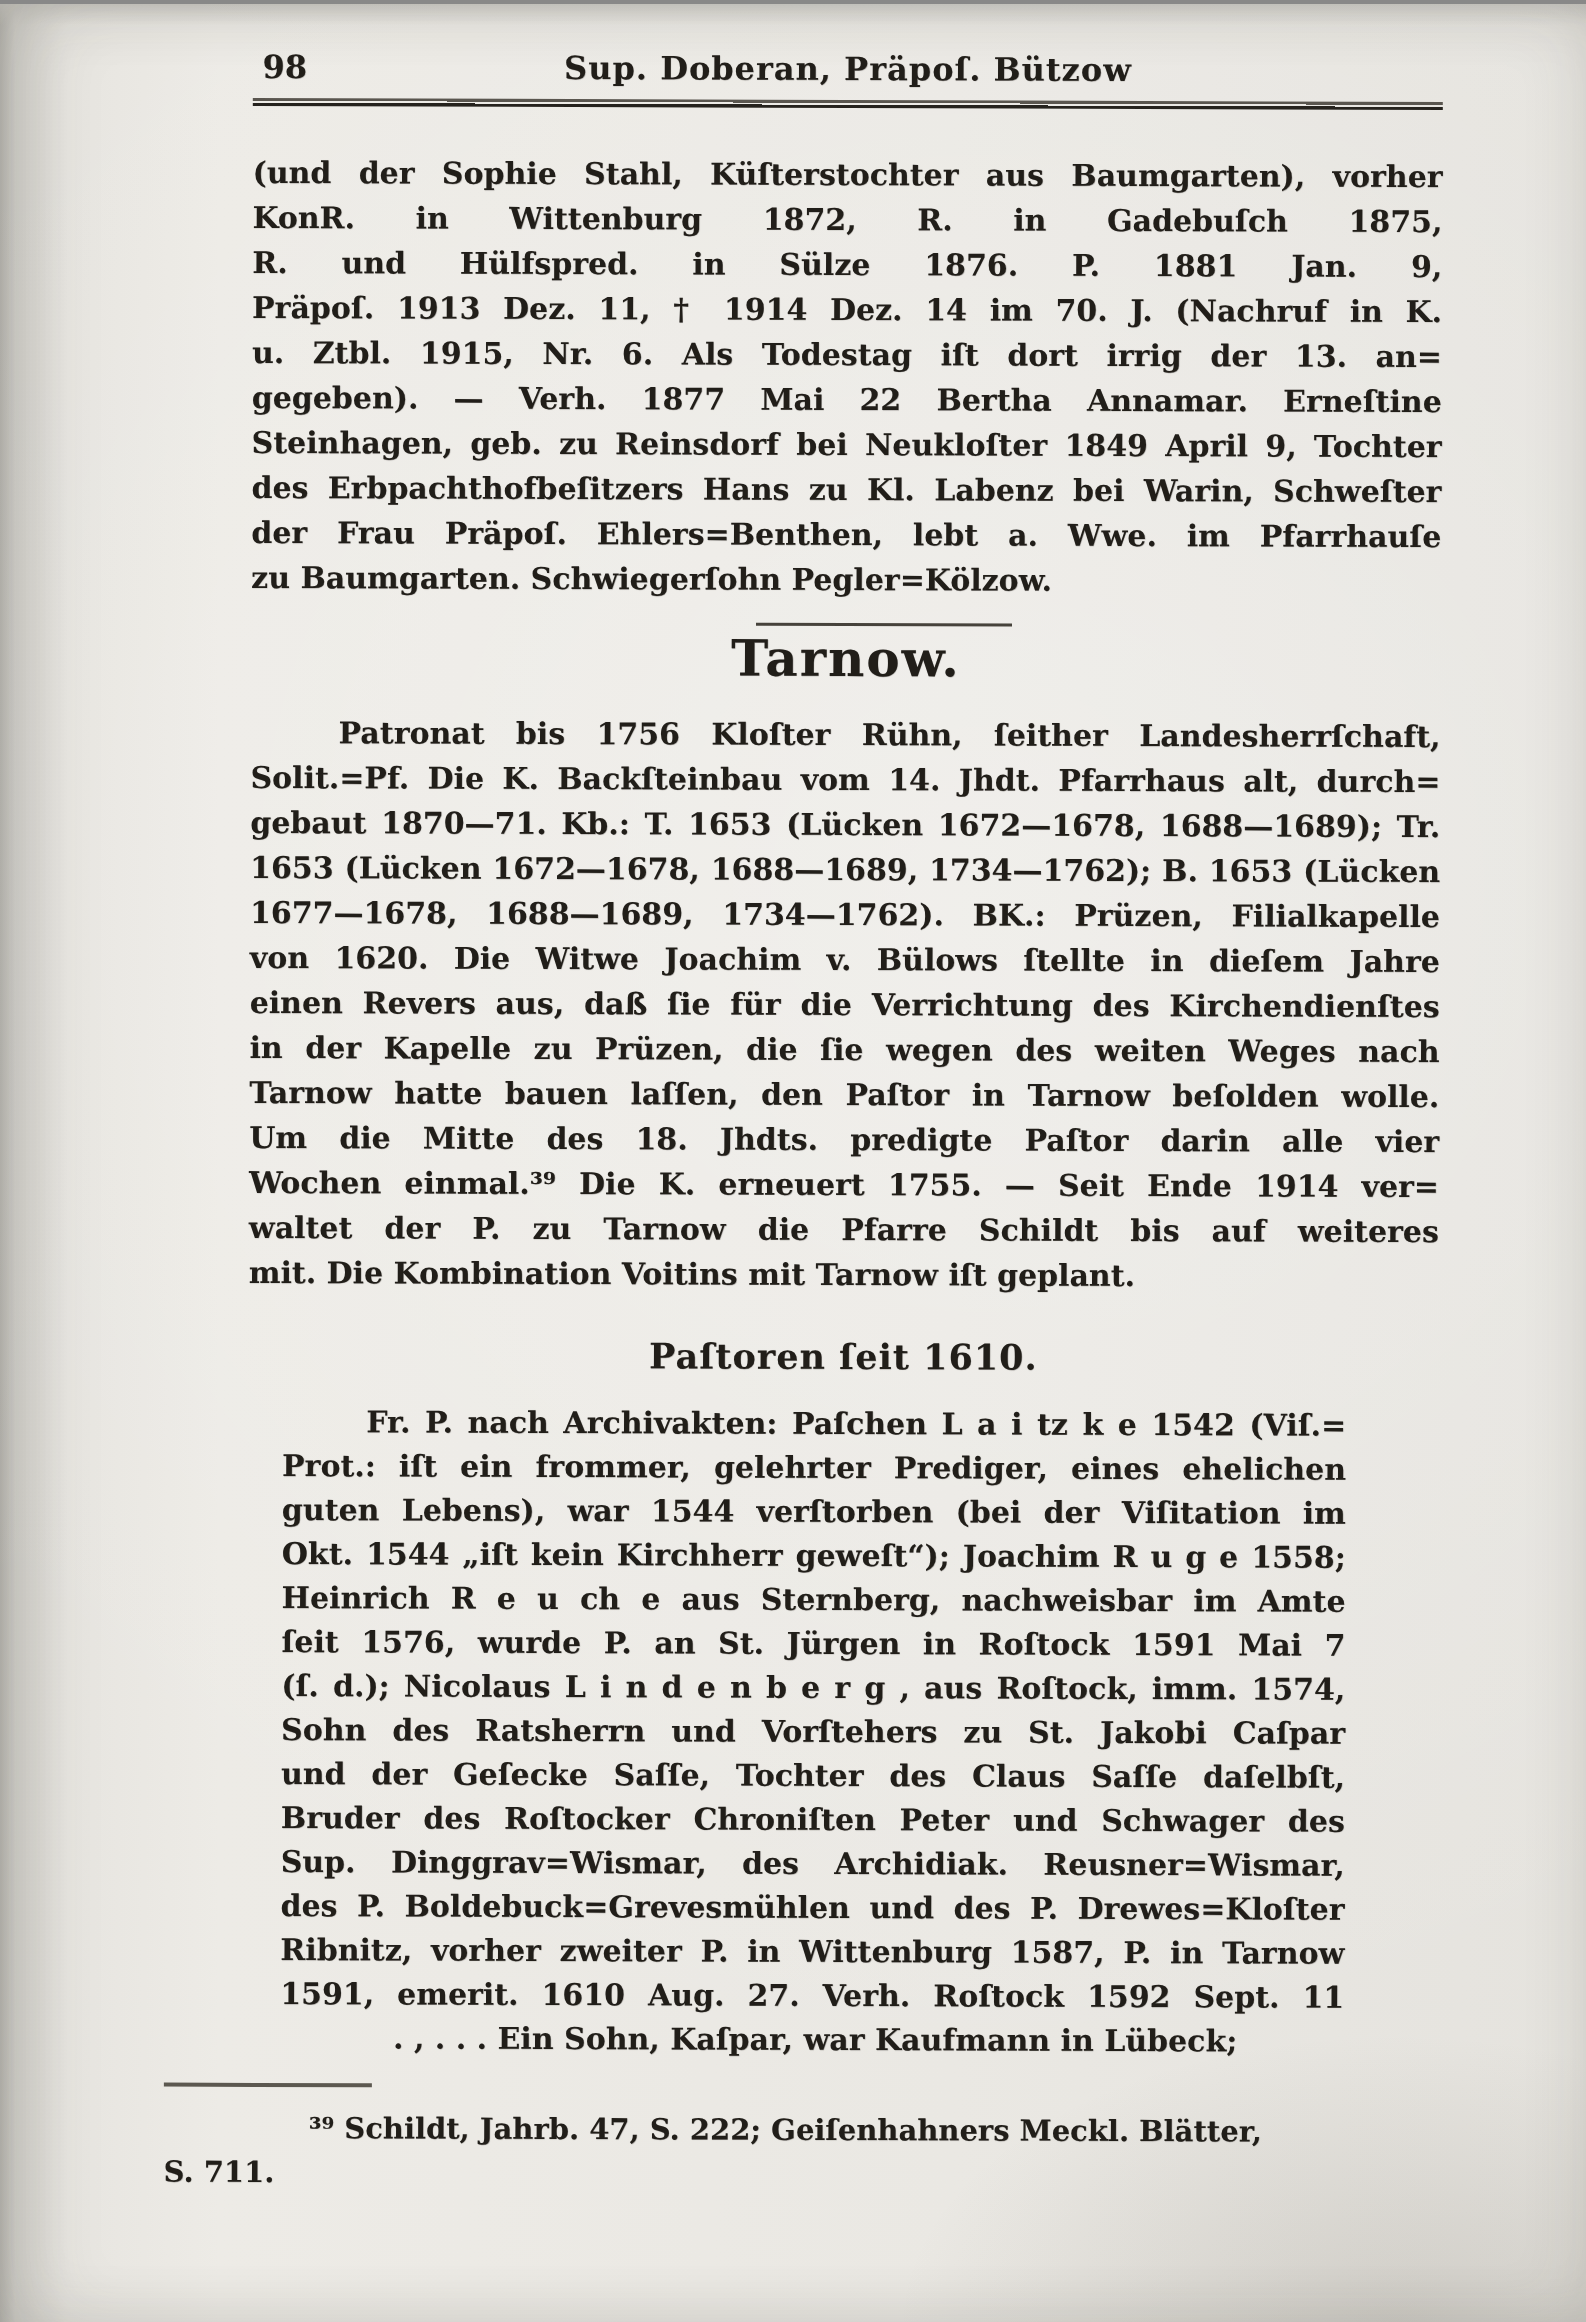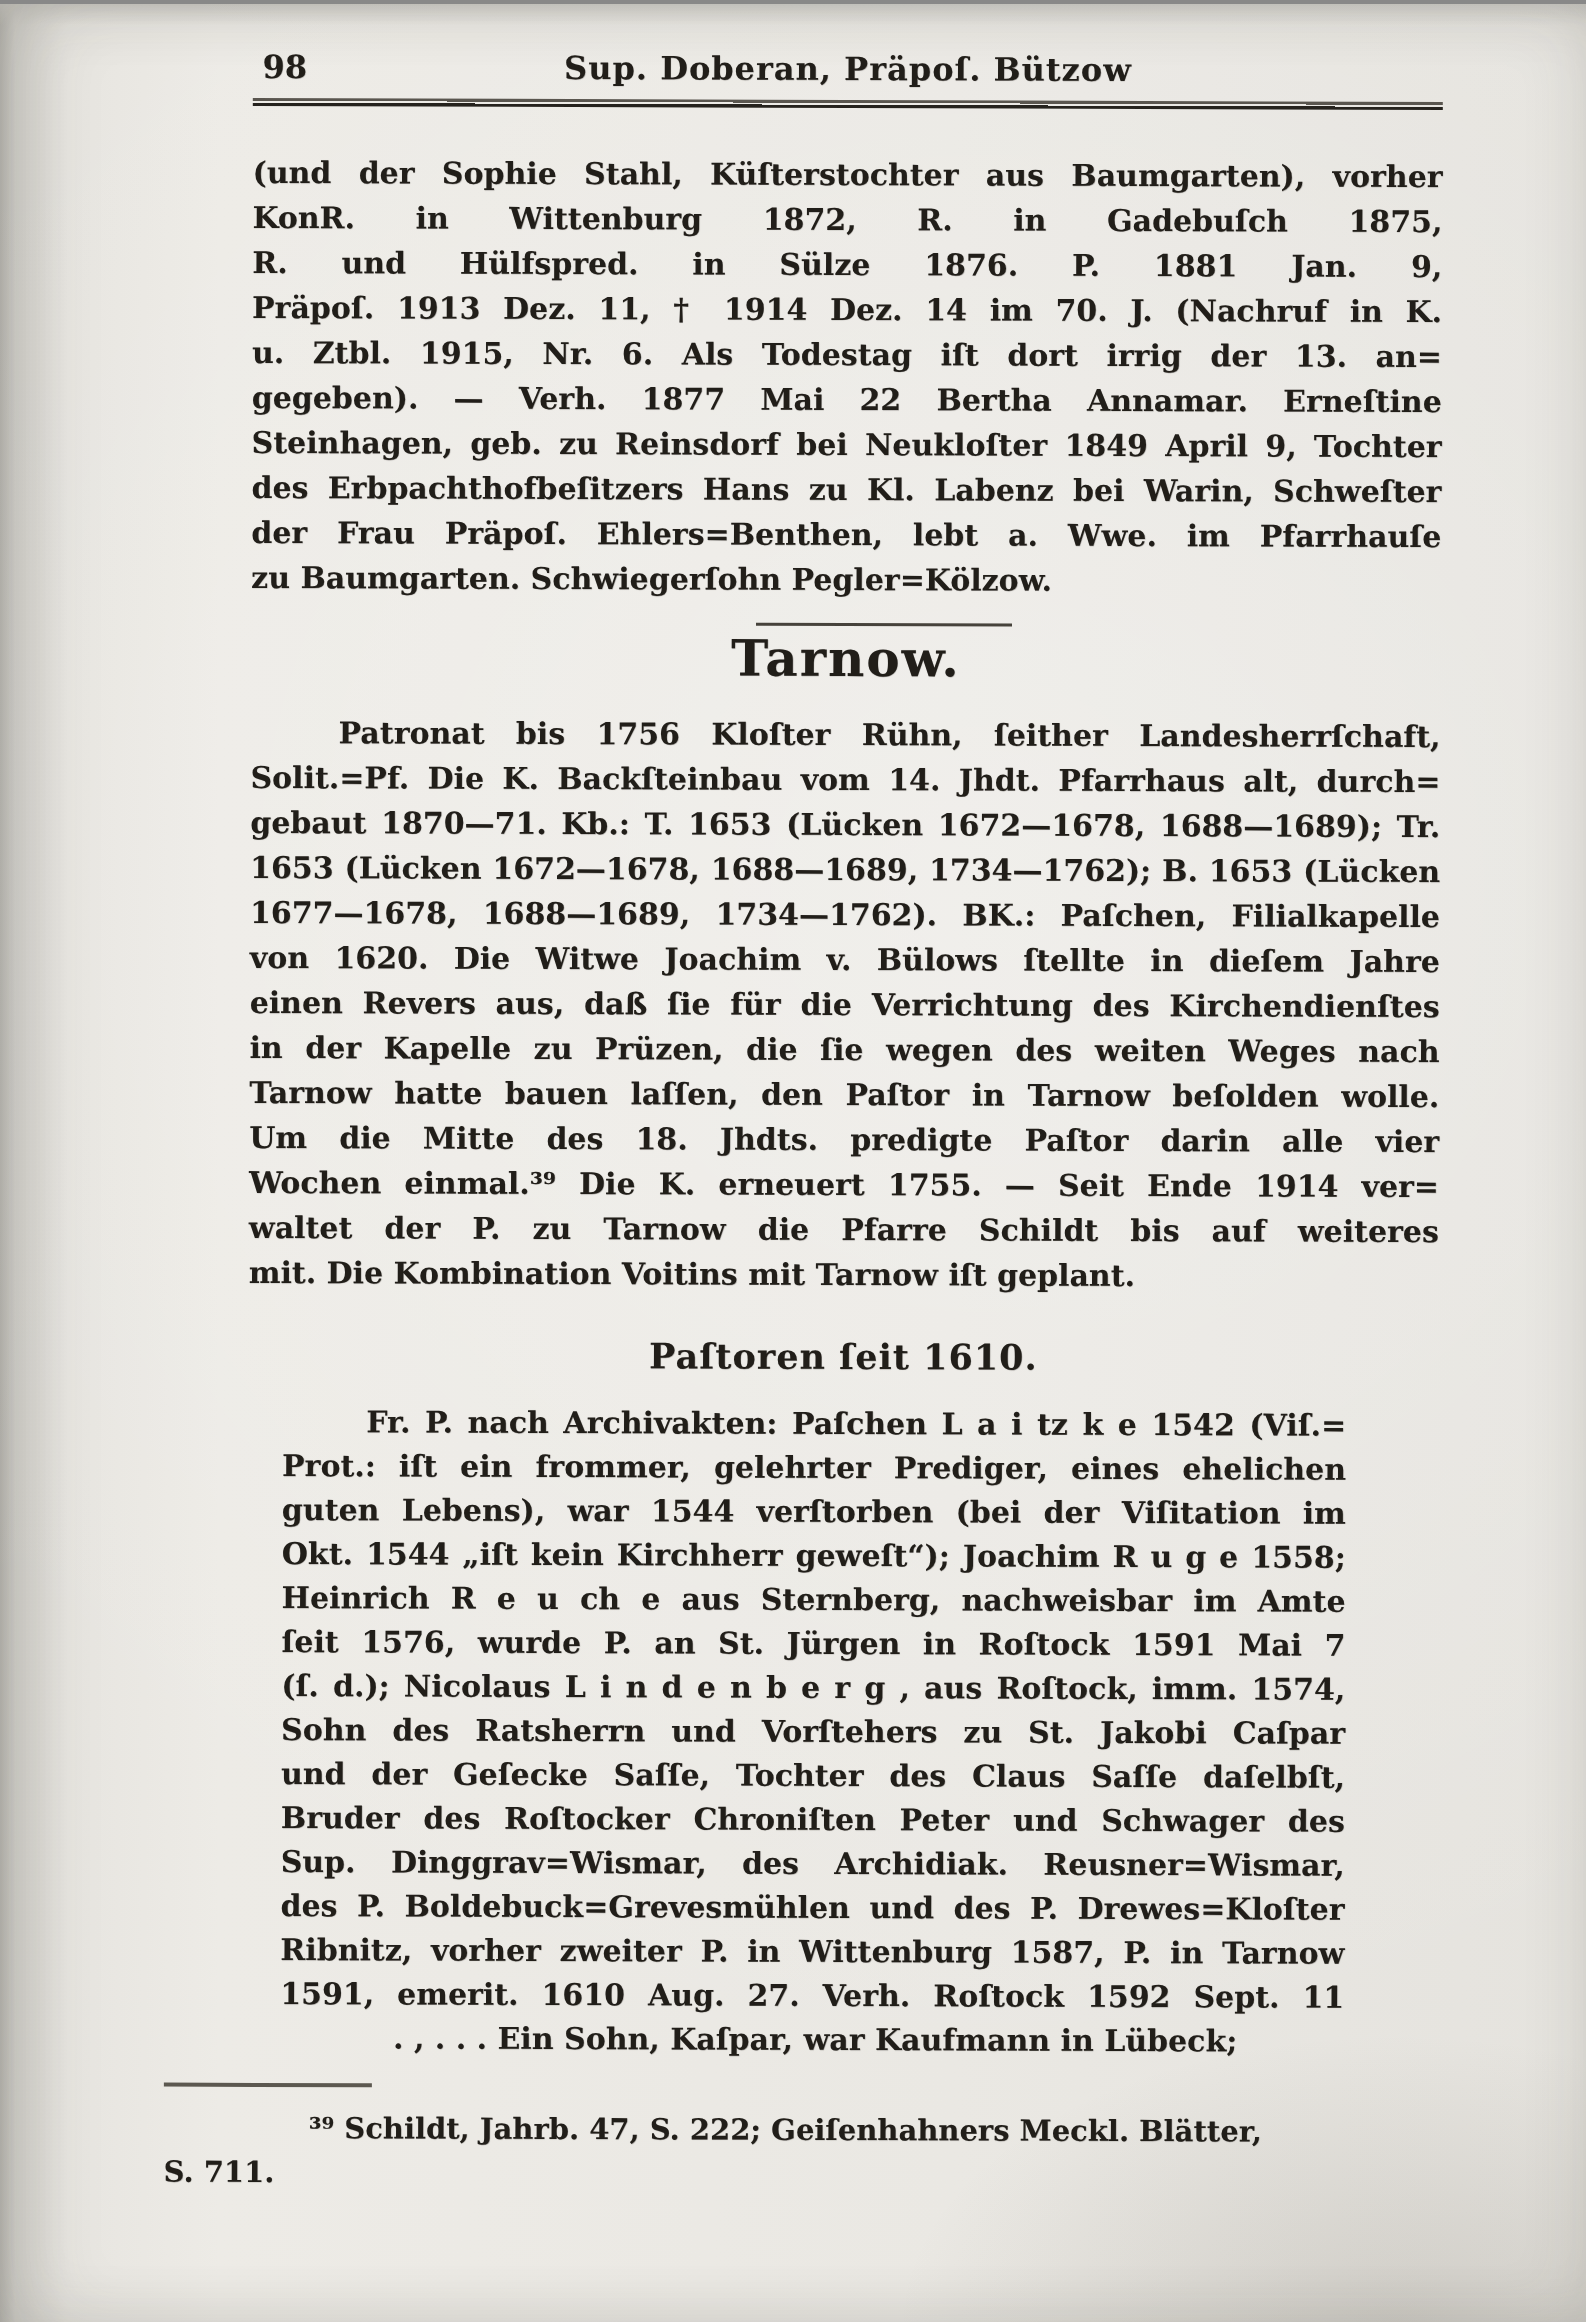--- a/index.html
+++ b/index.html
@@ -83,21 +83,21 @@
 
     <div class="divider"></div>
 
     <h1 class="sect">Tarnow.</h1>
 
     <div class="para p2">
         <div class="line">Patronat bis 1756 Kloſter Rühn, ſeither Landesherrſchaft,</div>
         <div class="line">Solit.=Pf. Die K. Backſteinbau vom 14. Jhdt. Pfarrhaus alt, durch=</div>
         <div class="line">gebaut 1870—71. Kb.: T. 1653 (Lücken 1672—1678, 1688—1689); Tr.</div>
         <div class="line">1653 (Lücken 1672—1678, 1688—1689, 1734—1762); B. 1653 (Lücken</div>
-        <div class="line">1677—1678, 1688—1689, 1734—1762). BK.: <b>Paſchen</b>, Filialkapelle</div>
+        <div class="line">1677—1678, 1688—1689, 1734—1762). BK.: <b>Prüzen</b>, Filialkapelle</div>
         <div class="line">von 1620. Die Witwe Joachim v. Bülows ſtellte in dieſem Jahre</div>
         <div class="line">einen Revers aus, daß ſie für die Verrichtung des Kirchendienſtes</div>
         <div class="line">in der Kapelle zu Prüzen, die ſie wegen des weiten Weges nach</div>
         <div class="line">Tarnow hatte bauen laſſen, den Paſtor in Tarnow beſolden wolle.</div>
         <div class="line">Um die Mitte des 18. Jhdts. predigte Paſtor darin alle vier</div>
         <div class="line">Wochen einmal.³⁹ Die K. erneuert 1755. — Seit Ende 1914 ver=</div>
         <div class="line">waltet der P. zu Tarnow die Pfarre <b>Schildt</b> bis auf weiteres</div>
         <div class="line">mit. Die Kombination Voitins mit Tarnow iſt geplant.</div>
       </div>
 

